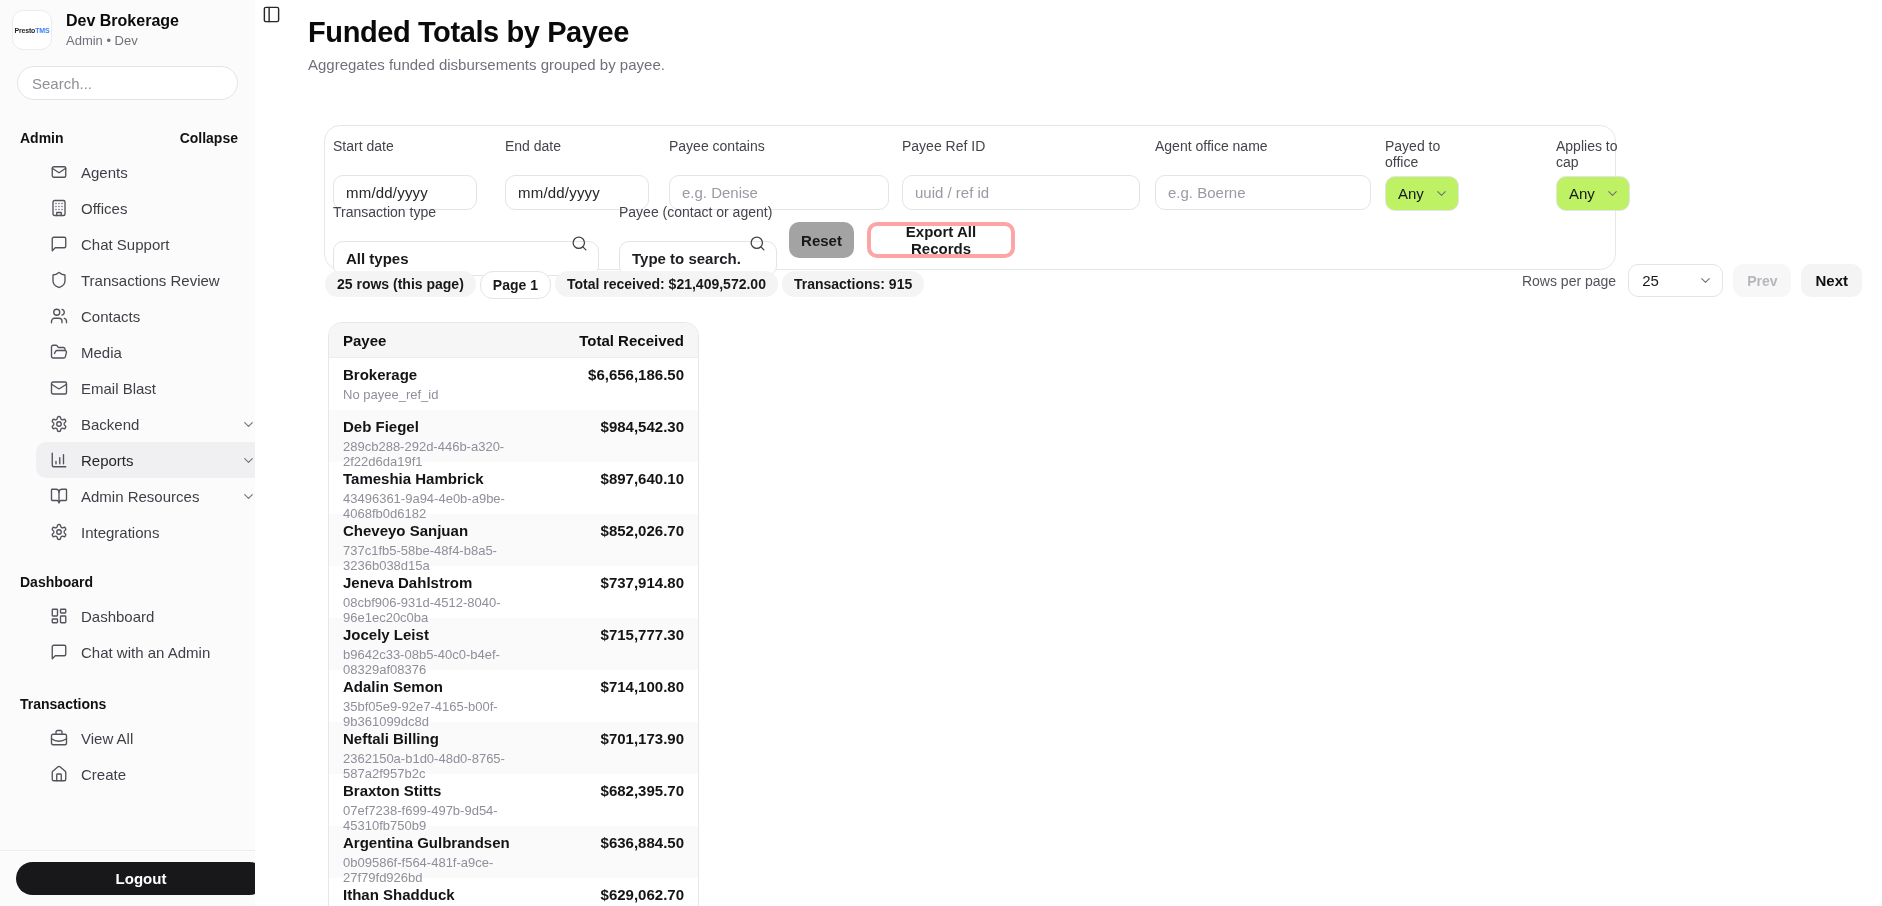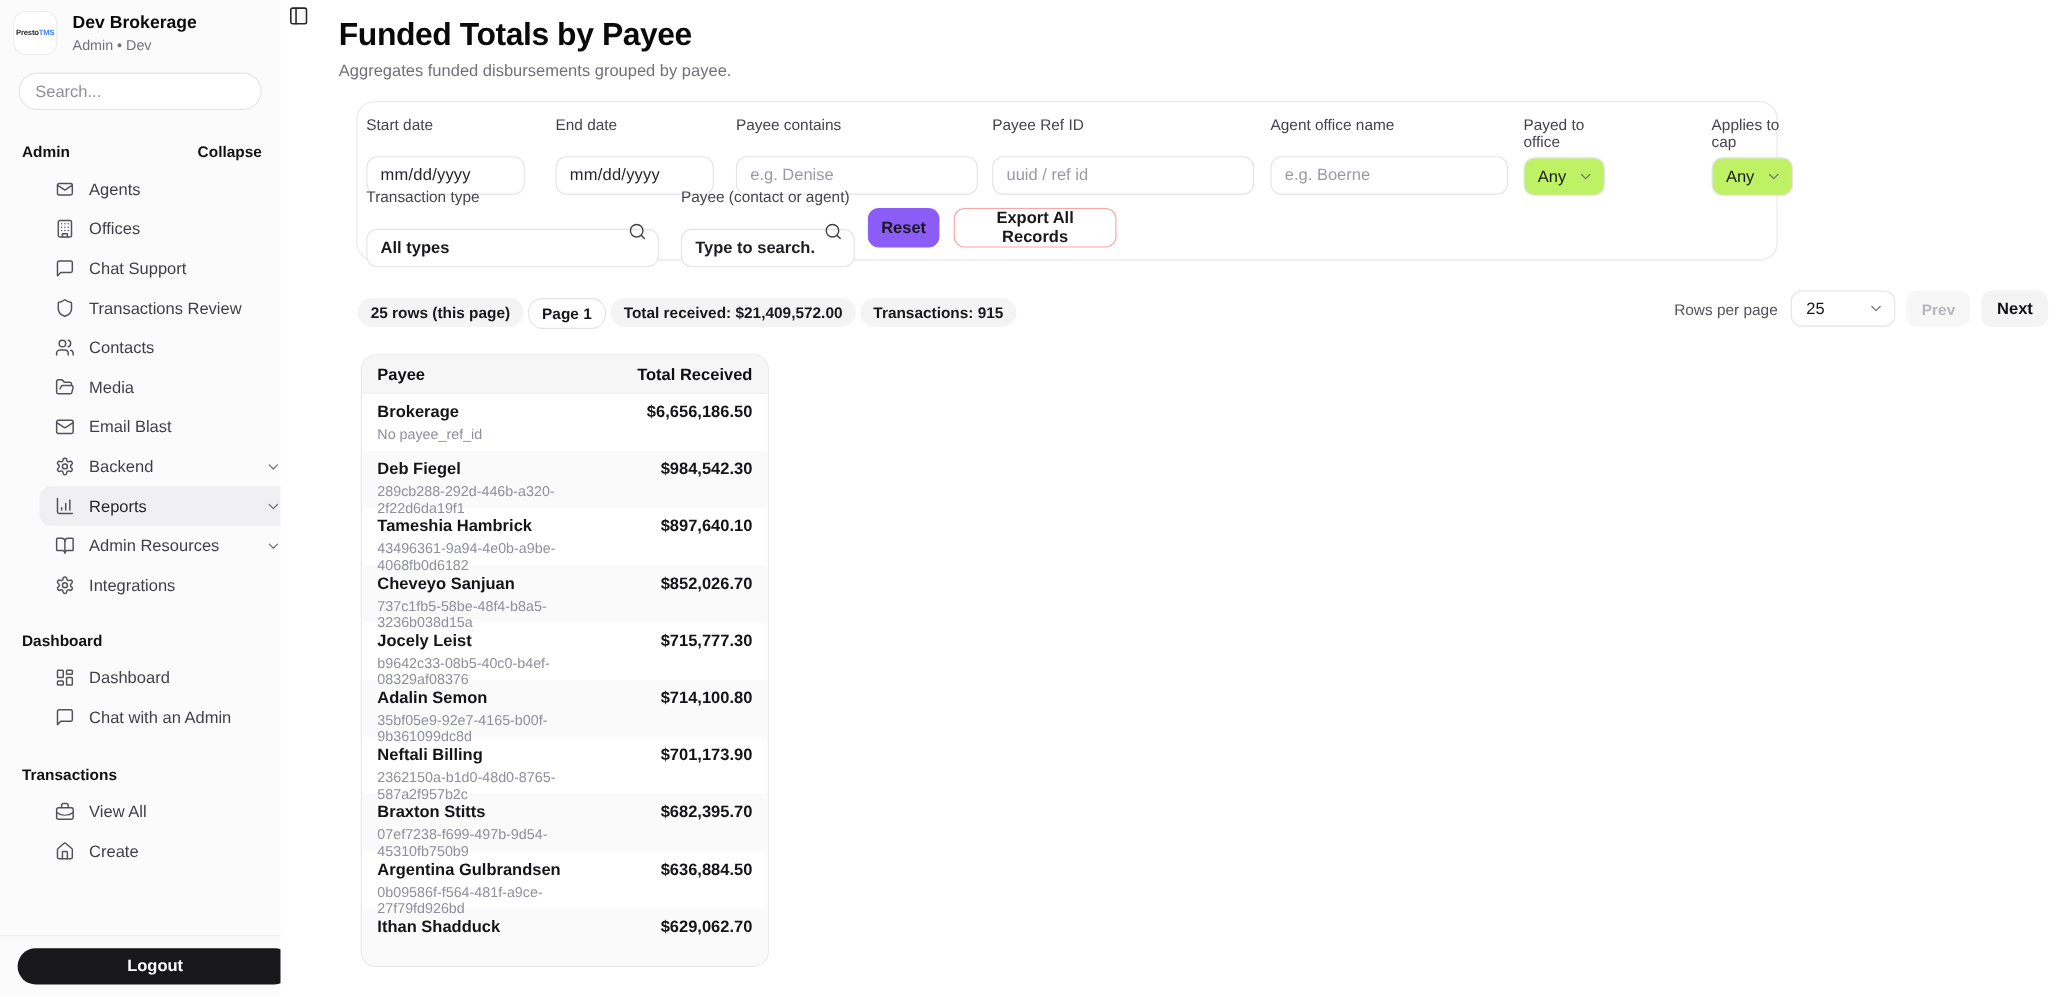--- a/index.html
+++ b/index.html
@@ -29,34 +29,34 @@
   .sb-thumb{position:absolute;right:3px;top:124px;width:7px;height:430px;background:#d2d2d7;border-radius:4px;}
   .sb-down{position:absolute;right:3px;top:836px;width:0;height:0;border-left:4px solid transparent;border-right:4px solid transparent;border-top:7px solid #55555c;}
 
   
   .main{position:absolute;left:255px;top:0;right:0;bottom:0;background:#fff;}
   .panel-toggle{position:absolute;left:7px;top:5px;width:19px;height:19px;color:#27272a;cursor:pointer;}
   .head{position:absolute;left:53px;top:16px;}
   .head h1{margin:0;font-size:29px;font-weight:700;letter-spacing:-.4px;color:#0a0a0a;}
   .head p{margin:7px 0 0;font-size:15px;color:#71717a;}
 
-  .filters{position:absolute;left:69px;top:92px;width:1292px;height:145px;border:1px solid #e7e7ea;border-radius:16px;background:#fff;box-sizing:border-box;}
+  .filters{position:absolute;left:69px;top:125px;width:1292px;height:145px;border:1px solid #e7e7ea;border-radius:16px;background:#fff;box-sizing:border-box;}
   .f{position:absolute;}
   .f label{display:block;font-size:14px;color:#44444c;margin-bottom:6px;}
   .inp{width:100%;height:35px;box-sizing:border-box;border:1px solid #e4e4e7;border-radius:10px;background:#fff;padding:0 12px;font:15px "Liberation Sans",sans-serif;color:#18181b;outline:none;margin-top:15px;}
   .inp::placeholder{color:#9a9aa3;}
   .inp.date::placeholder{color:#26262c;letter-spacing:.2px;}
   .inp.strong{font-weight:600;padding-right:36px;}
   .inp.strong::placeholder{color:#1d1d22;font-weight:600;}
   .sel{height:35px;box-sizing:border-box;border:1px solid #e4e4e7;border-radius:10px;background:#bef264;display:flex;align-items:center;justify-content:space-between;padding:0 9px 0 12px;font-size:15px;color:#18181b;cursor:pointer;}
   .combo{position:relative;}
   .mag{position:absolute;right:11px;top:9px;width:17px;height:17px;color:#3f3f46;}
   .btn{position:absolute;height:36px;border-radius:10px;font:600 15px "Liberation Sans",sans-serif;color:#18181b;display:flex;align-items:center;justify-content:center;cursor:pointer;}
-  .btn.gray{left:464px;top:96px;width:65px;background:#8b5cf6;border:none;text-align:right;}
-  .btn.outline{left:542px;top:96px;width:148px;background:#fff;border:1px solid #fca5a5;}
+  .btn.gray{left:464px;top:96px;width:65px;background:#a3a3a3;border:none;text-align:right;}
+  .btn.outline{left:542px;top:96px;width:148px;background:#fff;border:4px solid #fca5a5;}
 
   .badges{position:absolute;left:70px;top:271px;display:flex;gap:4px;}
   .badge{height:26px;display:inline-flex;align-items:center;padding:0 12px;border-radius:13px;background:#f4f4f5;font-size:14px;font-weight:600;color:#18181b;white-space:nowrap;}
   .badge.outline{background:#fff;border:1px solid #e4e4e7;}
   .pager{position:absolute;top:264px;right:20px;display:flex;align-items:center;gap:10px;}
   .pager .lbl{font-size:14px;color:#52525b;margin-right:2px;}
   .pp-select{width:95px;height:33px;box-sizing:border-box;border:1px solid #e4e4e7;border-radius:10px;display:flex;align-items:center;justify-content:space-between;padding:0 9px 0 13px;font-size:15px;cursor:pointer;}
   .pbtn{height:33px;border:none;border-radius:10px;padding:0 14px;font:600 14px "Liberation Sans",sans-serif;cursor:pointer;}
   .pbtn.prev{background:#f7f7f8;color:#b6b6bd;}
   .pbtn.next{background:#f4f4f5;color:#0f0f12;font-weight:700;font-size:15px;}
@@ -441,20 +441,27 @@
           </div>
 
           <div class="trow">
             <div>
               <div class="tname">Cheveyo Sanjuan</div>
               <div class="tref">737c1fb5-58be-48f4-b8a5-3236b038d15a</div>
             </div>
             <div class="tamt">$852,026.70</div>
           </div>
 
+          <div class="trow">
+            <div>
+              <div class="tname">Jeneva Dahlstrom</div>
+              <div class="tref">08cbf906-931d-4512-8040-96e1ec20c0ba</div>
+            </div>
+            <div class="tamt">$737,914.80</div>
+          </div>
 
           <div class="trow">
             <div>
               <div class="tname">Jocely Leist</div>
               <div class="tref">b9642c33-08b5-40c0-b4ef-08329af08376</div>
             </div>
             <div class="tamt">$715,777.30</div>
           </div>
 
           <div class="trow">

